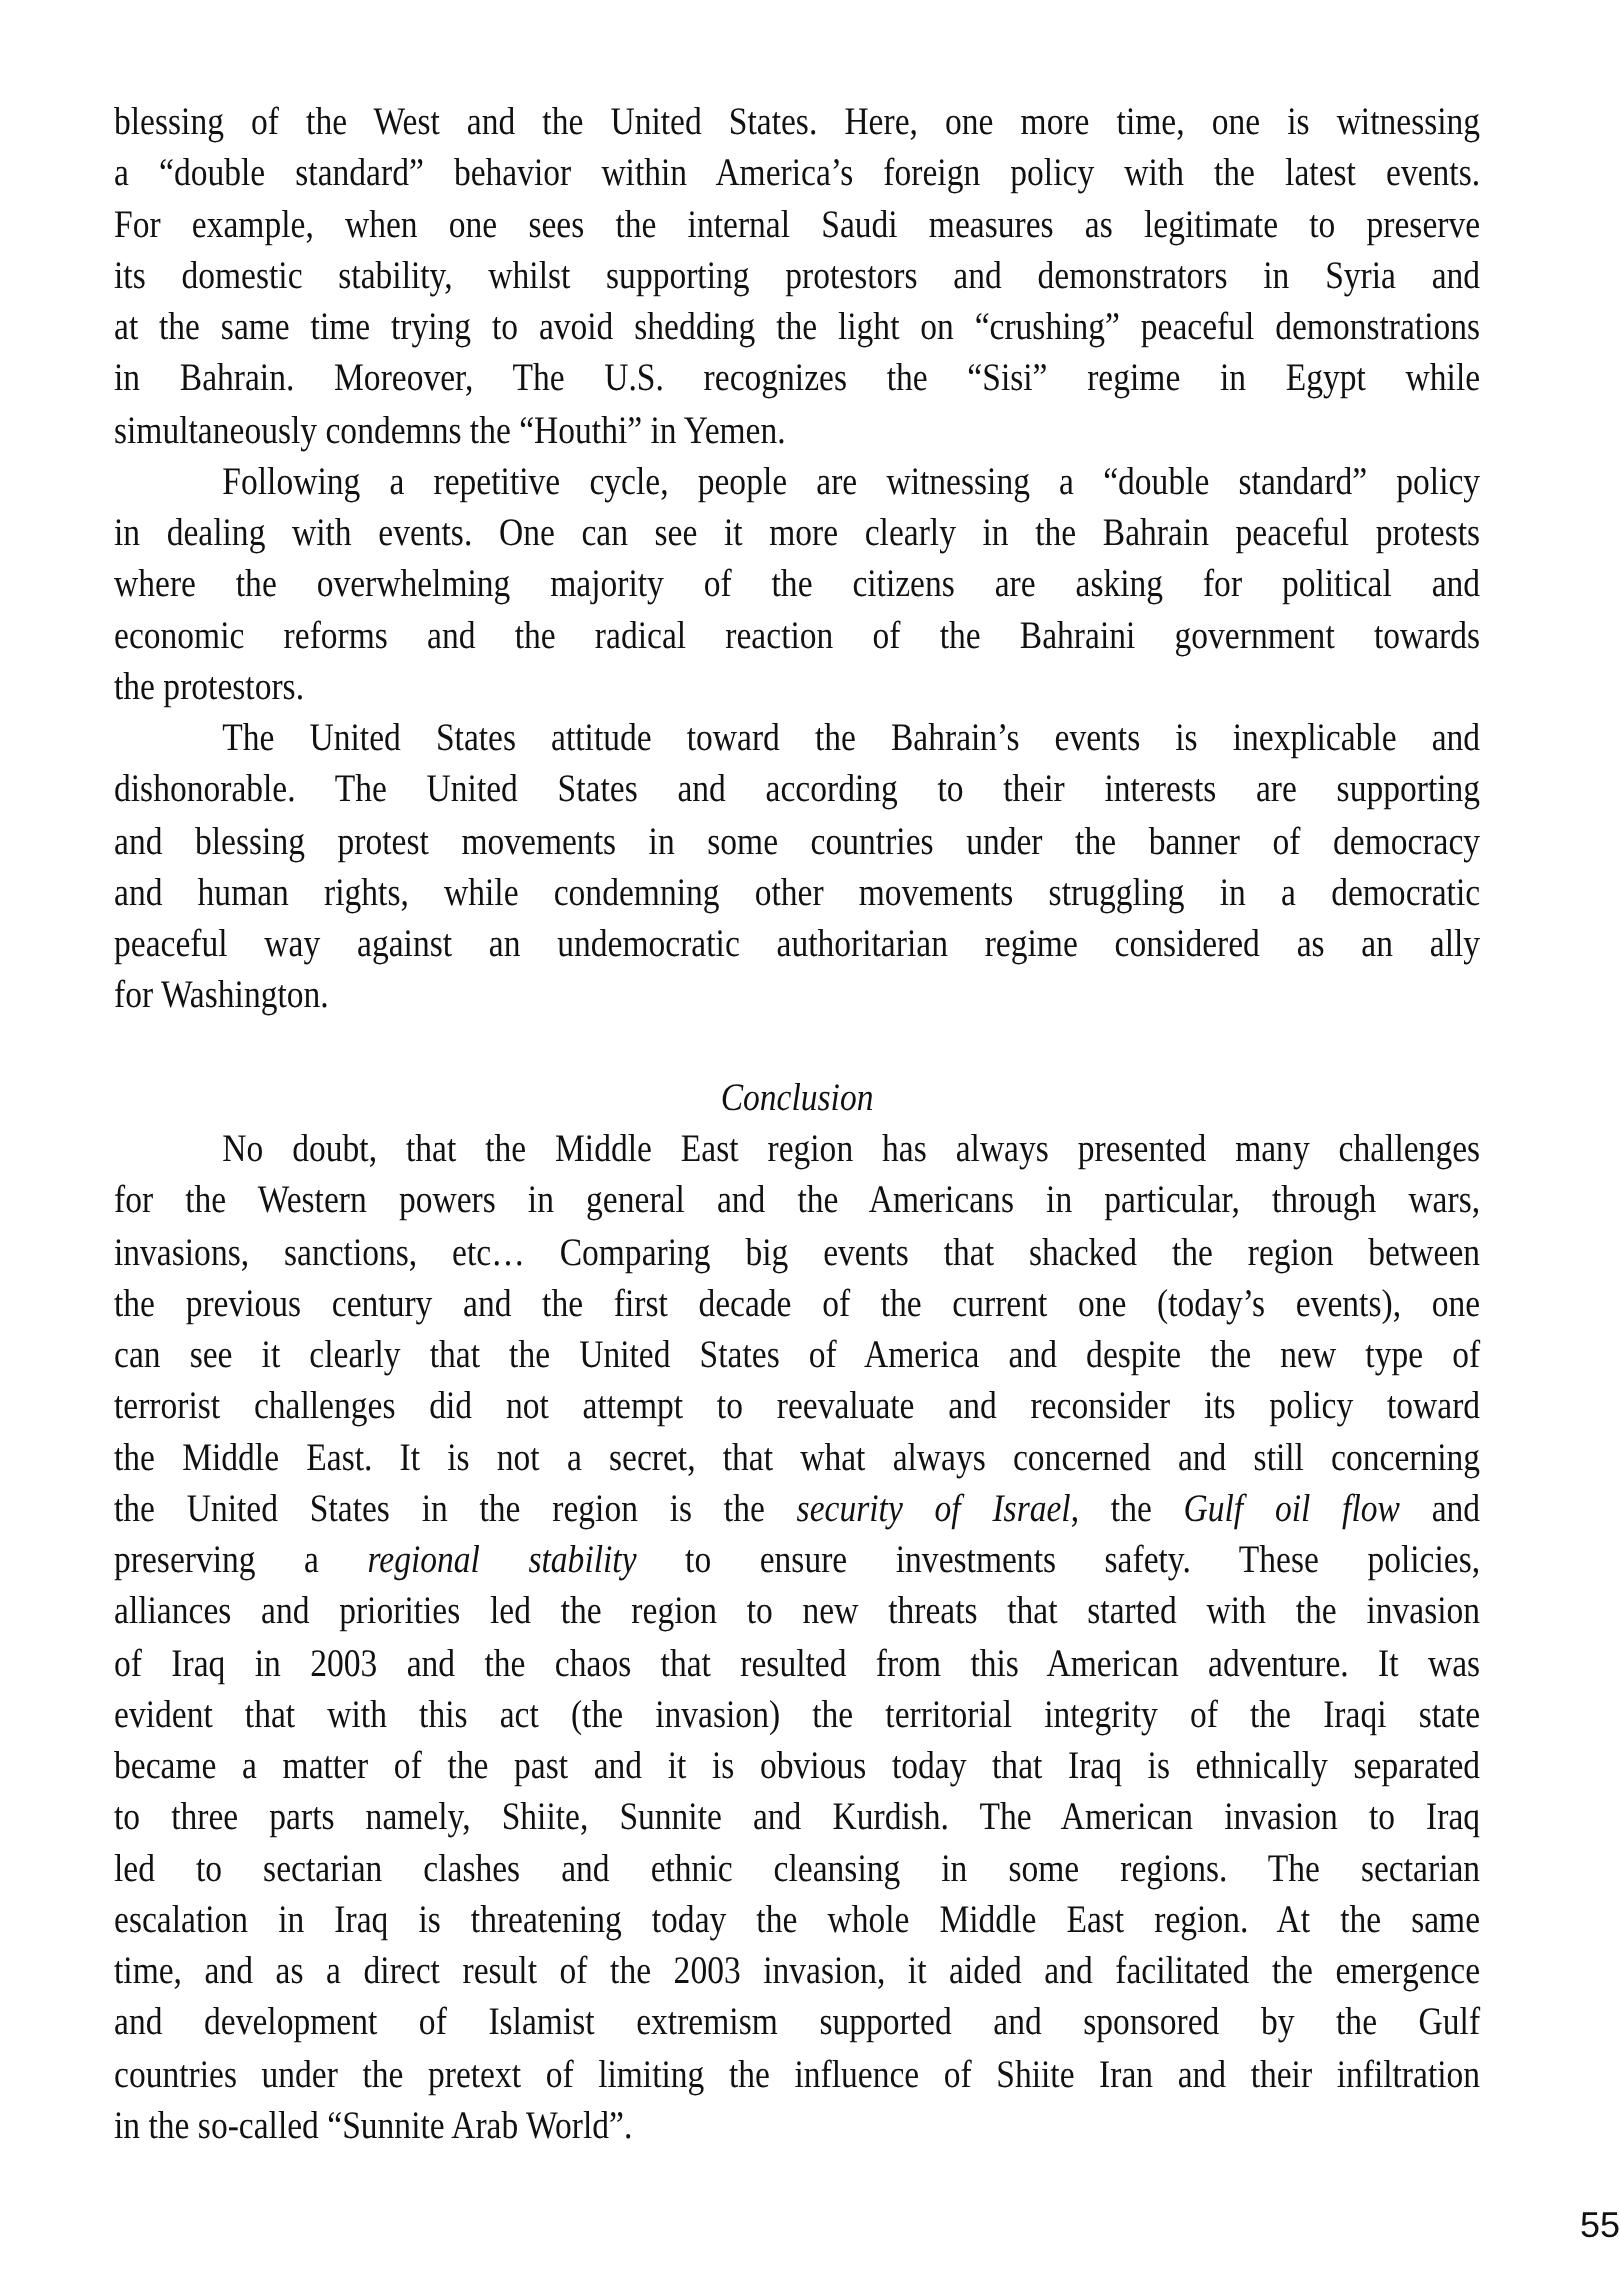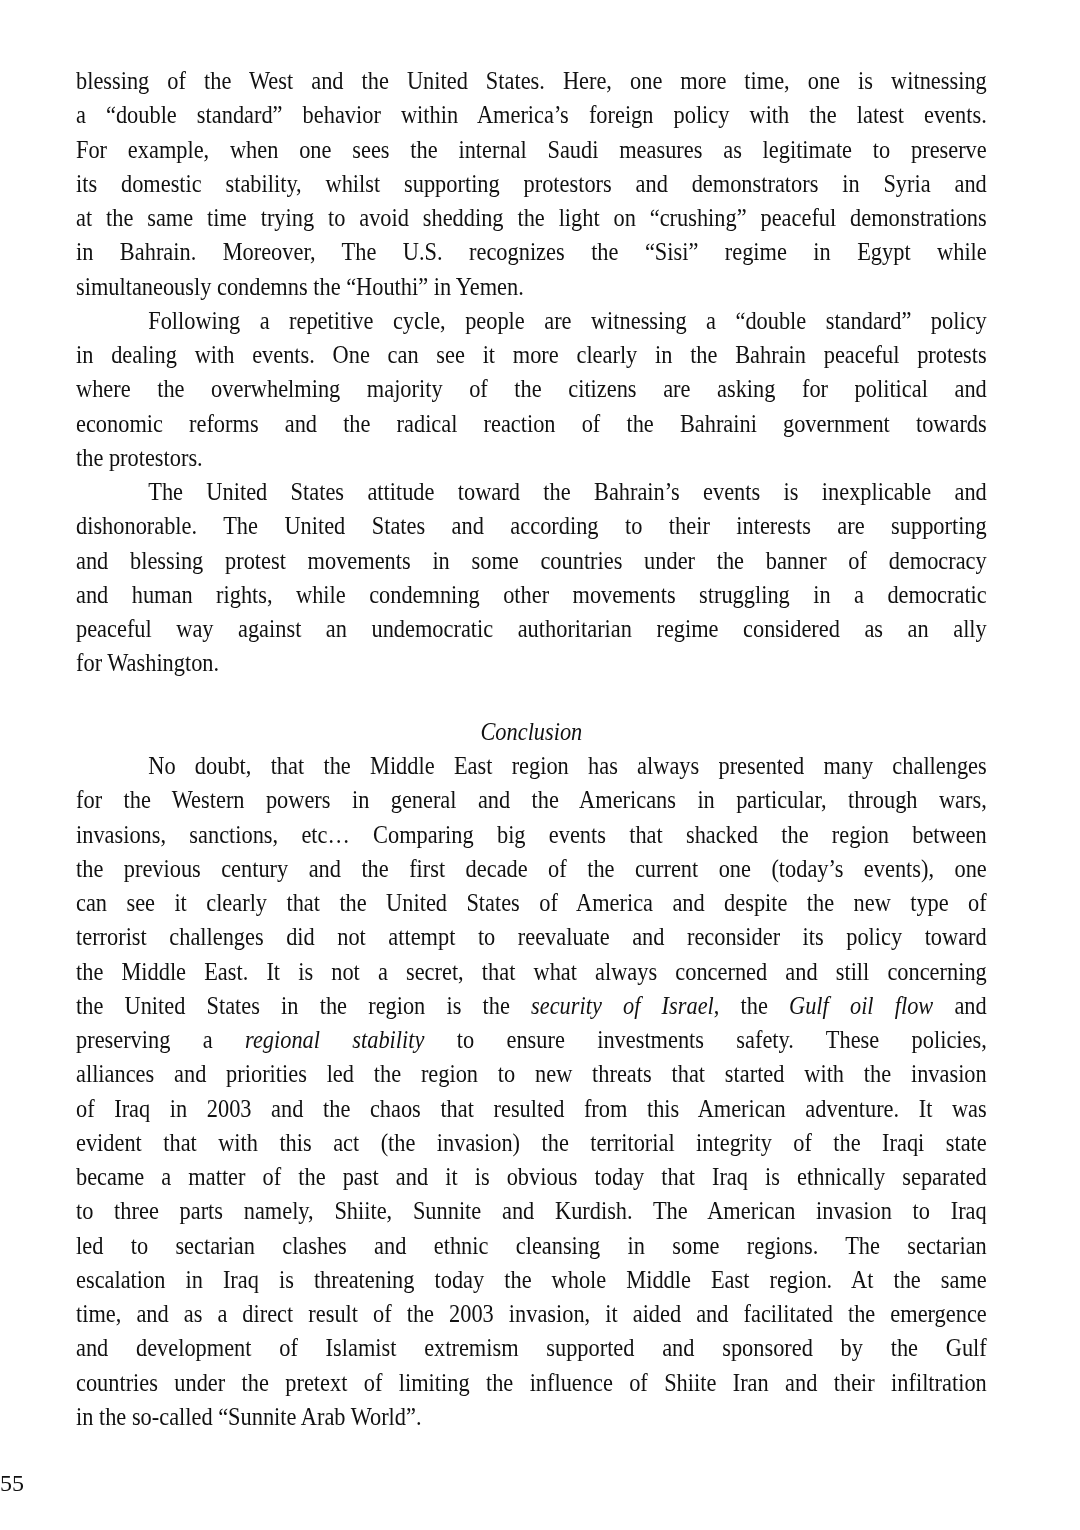--- a/index.html
+++ b/index.html
@@ -38,22 +38,22 @@
     text-align: center;
     font-style: italic;
     height: 34.26px;
   }
   i, em { font-style: italic; }
   .page-number {
     position: absolute;
     left: 0;
     width: 1080px;
     top: 1470px;
-    text-align: left;
-    font-family: Liberation Serif, serif;
+    text-align: right;
+    font-family: Liberation Sans, sans-serif;
     font-size: 24px;
     color: #111111;
   }
   .seg { white-space: pre; }
 </style>
 </head>
 <body>
 
 <div class="page">
   <div class="scaler">

